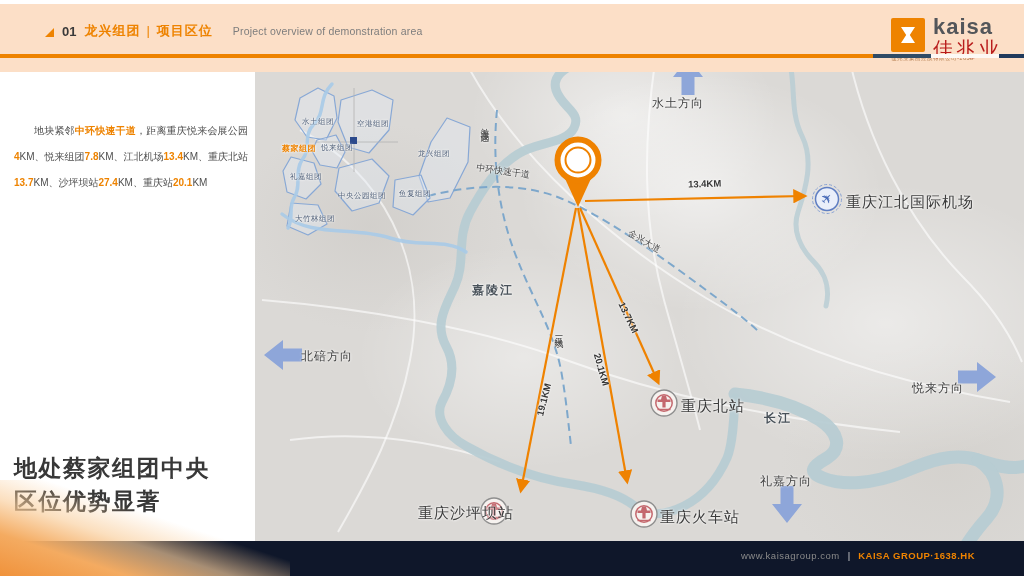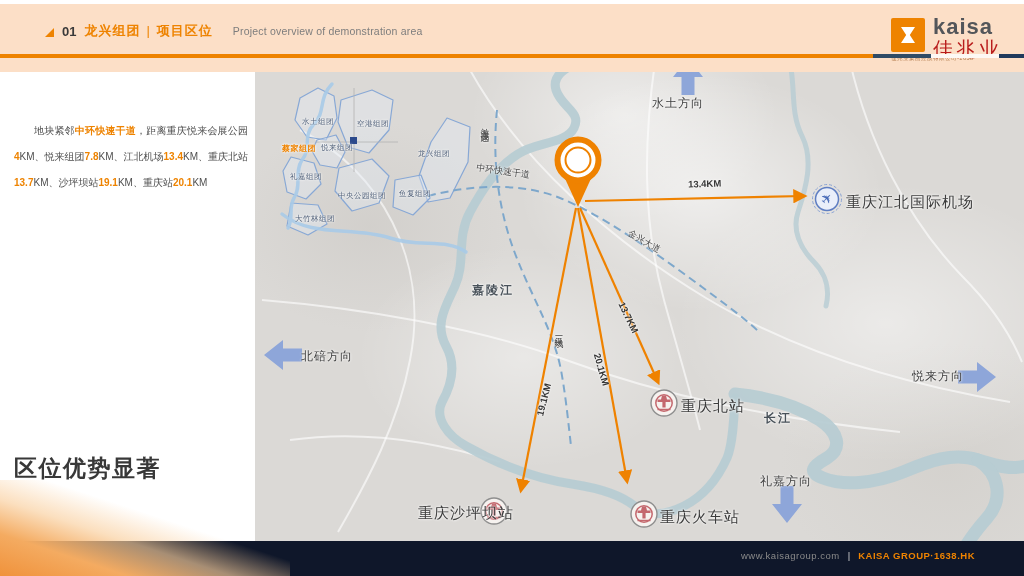--- a/index.html
+++ b/index.html
@@ -147,21 +147,21 @@
     <use href="#railico" transform="translate(644,514)"></use>
     <g transform="translate(827,199)">
       <circle r="14.5" fill="none" stroke="#8ba3d4" stroke-width="1" stroke-dasharray="3 2"></circle>
       <circle r="11.5" fill="#eaeffa" stroke="#5f7ec2" stroke-width="1.5"></circle>
       <text x="0" y="4.5" text-anchor="middle" font-size="14" fill="#4a6cb8" transform="rotate(-45)">✈</text>
     </g>
   </svg>
 
   <div class="mlabel dir" style="left:397px;top:38px;">水土方向</div>
   <div class="mlabel dir" style="left:46px;top:291px;">北碚方向</div>
-  <div class="mlabel dir" style="left:657px;top:311px;text-align:right;">悦来方向</div>
+  <div class="mlabel dir" style="left:657px;top:323px;text-align:right;">悦来方向</div>
   <div class="mlabel dir" style="left:505px;top:416px;">礼嘉方向</div>
 
   <div class="mlabel river-name" style="left:217px;top:225px;">嘉陵江</div>
   <div class="mlabel river-name" style="left:509px;top:325px;margin-top:28px;">长江</div>
 
   <div class="mlabel road-name" style="left:221px;top:108px;transform:rotate(8deg);">中环快速干道</div>
   <div class="mlabel road-name" style="left:371px;top:178px;transform:rotate(30deg);">金兴大道</div>
   <div class="mlabel road-name vert" style="left:223px;top:63px;">兰海高速</div>
   <div class="mlabel road-name vert" style="left:297px;top:271px;">三纵线</div>
 
@@ -181,23 +181,24 @@
   <div class="mlabel cluster-main" style="left:27px;top:86px;">蔡家组团</div>
   <div class="mlabel cluster" style="left:163px;top:92px;">龙兴组团</div>
   <div class="mlabel cluster" style="left:35px;top:115px;">礼嘉组团</div>
   <div class="mlabel cluster" style="left:83px;top:134px;">中央公园组团</div>
   <div class="mlabel cluster" style="left:144px;top:132px;">鱼复组团</div>
   <div class="mlabel cluster" style="left:40px;top:157px;">大竹林组团</div>
 </div>
 
 <div class="leftpanel">
   <div class="intro">
-    <p><span>地块紧邻</span><span class="hl">中环快速干道</span><span>，距离重庆悦来会展公园</span><span class="hl">4</span><span>KM、悦来组团</span><span class="hl">7.8</span><span>KM、江北机场</span><span class="hl">13.4</span><span>KM、重庆北站</span><span class="hl">13.7</span><span>KM、沙坪坝站</span><span class="hl">19.1</span><span>KM、重庆站</span><span class="hl">20.1</span><span>KM</span></p>
+    <p><span>地块紧邻</span><span class="hl">中环快速干道</span><span>，距离重庆悦来会展公园</span><span class="hl">4</span><span>KM、悦来组团</span><span class="hl">7.8</span><span>KM、江北机场</span><span class="hl">13.4</span><span>KM、重庆北站</span><span class="hl">13.7</span><span>KM、沙坪坝站</span><span class="hl">27.4</span><span>KM、重庆站</span><span class="hl">20.1</span><span>KM</span></p>
   </div>
   <div class="headline">
+    <div>地处蔡家组团中央</div>
     <div>区位优势显著</div>
   </div>
 </div>
 <div class="corner"></div>
 
 <div class="header">
   <div class="crumb">
     <span class="tri"></span>
     <span class="num">01</span>
     <span class="cn"><span>龙兴组团</span><span class="sep">|</span><span>项目区位</span></span>

